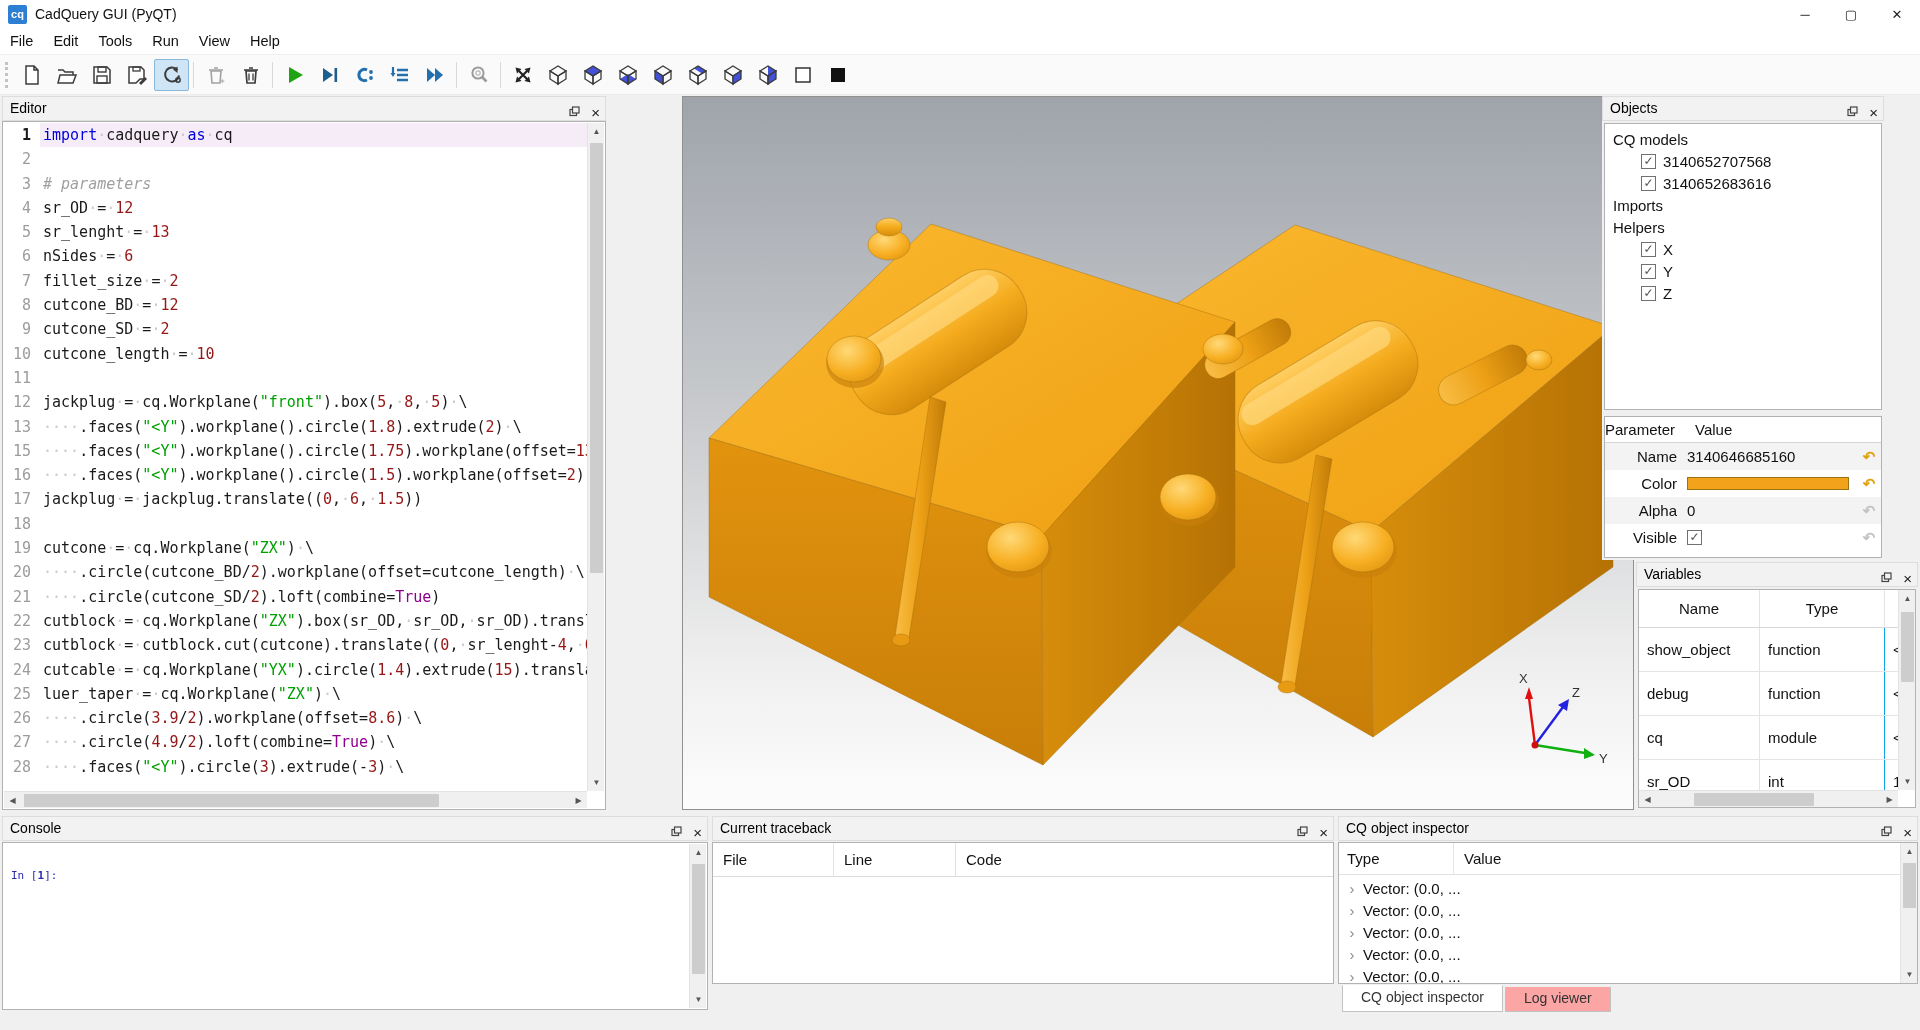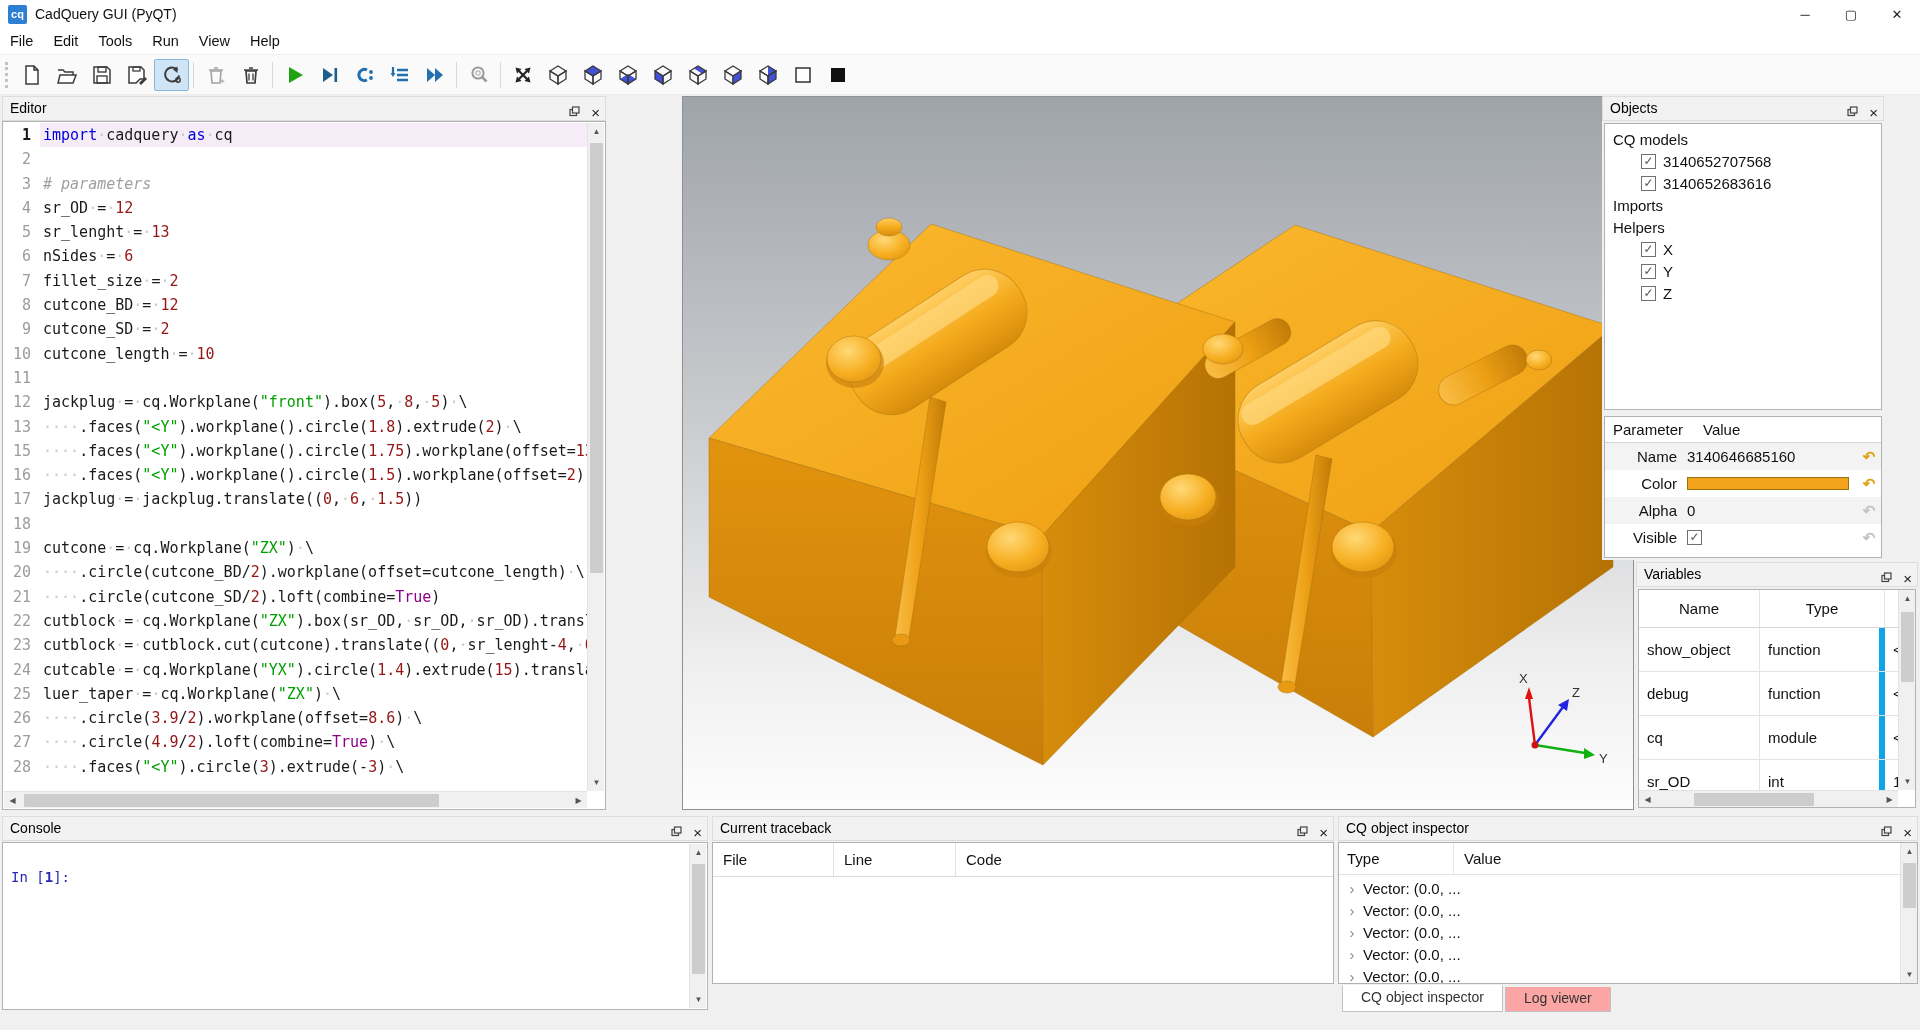--- a/index.html
+++ b/index.html
@@ -48,38 +48,38 @@
   .hthumb{position:absolute;top:2px;height:13px;background:#cdcdcd;border-radius:1px}
   
   .viewport{position:absolute;left:682px;top:96px;width:952px;height:714px;border:1px solid #909090}
   
   .tree-group{padding:2px 0 2px 8px;height:22px;line-height:19px}
   .tree-item{display:flex;align-items:center;height:22px;padding-left:36px}
   .cb{width:15px;height:15px;border:1px solid #707070;background:#fff;flex:none;
     font-size:12px;line-height:13px;text-align:center;color:#555}
   .tree-label{margin-left:7px}
   .prop-head{position:absolute;display:flex;height:26px;line-height:25px;border-bottom:1px solid #d5d5d5;background:#fff;width:100%}
-  .prop-head span{padding-left:8px}
+  .prop-head span{}
   .prow{display:flex;align-items:center;height:27px}
   .prow.odd{background:#f3f3f3}
   .pname{width:82px;flex:none;text-align:right;padding-right:10px}
   .pval{flex:1;display:flex;align-items:center}
   .swatch{width:162px;height:13px;border:1px solid #9a7410}
   .undo{width:24px;flex:none;text-align:center;font-size:15px;font-weight:bold;color:#e0a312}
   .undo.dis{color:#c3c3c3}
   .vhead{display:flex;height:38px;line-height:37px;border-bottom:1px solid #d8d8d8;font-size:15px}
   .vhead span{text-align:center}
   .vrow{display:flex;height:44px;line-height:43px;border-bottom:1px solid #e4e4e4}
   .vc{padding-left:8px;overflow:hidden;white-space:nowrap}
   .v1{width:121px;flex:none;border-right:1px solid #e4e4e4}
-  .v2{width:125px;flex:none;border-right:6px solid #0ea5e9}
+  .v2{width:125px;flex:none;border-right:1px solid #0ea5e9}
   .v3{flex:1}
   .vhead .v1,.vhead .v2{border-right:1px solid #e4e4e4}
   
-  .consolebody{font-family:"DejaVu Sans Mono",monospace;font-size:14px;padding:26px 0 0 8px;color:#2929b0}
+  .consolebody{font-family:"DejaVu Sans Mono",monospace;font-size:11px;padding:26px 0 0 8px;color:#2929b0}
   .consolebody b{font-weight:bold}
   .tb-cols{display:flex;height:34px;line-height:33px;border-bottom:1px solid #dcdcdc}
   .tb-cols span{padding-left:10px}
   .tb-c1{width:121px;flex:none;border-right:1px solid #e2e2e2}
   .tb-c2{width:122px;flex:none;border-right:1px solid #e2e2e2}
   .tb-c3{flex:1}
   .insp-head{display:flex;height:32px;line-height:31px;border-bottom:1px solid #e2e2e2}
   .insp-c1{width:115px;flex:none;border-right:1px solid #e6e6e6;padding-left:8px}
   .insp-c2{flex:1;padding-left:10px}
   .irow{display:flex;align-items:center;height:22px}

